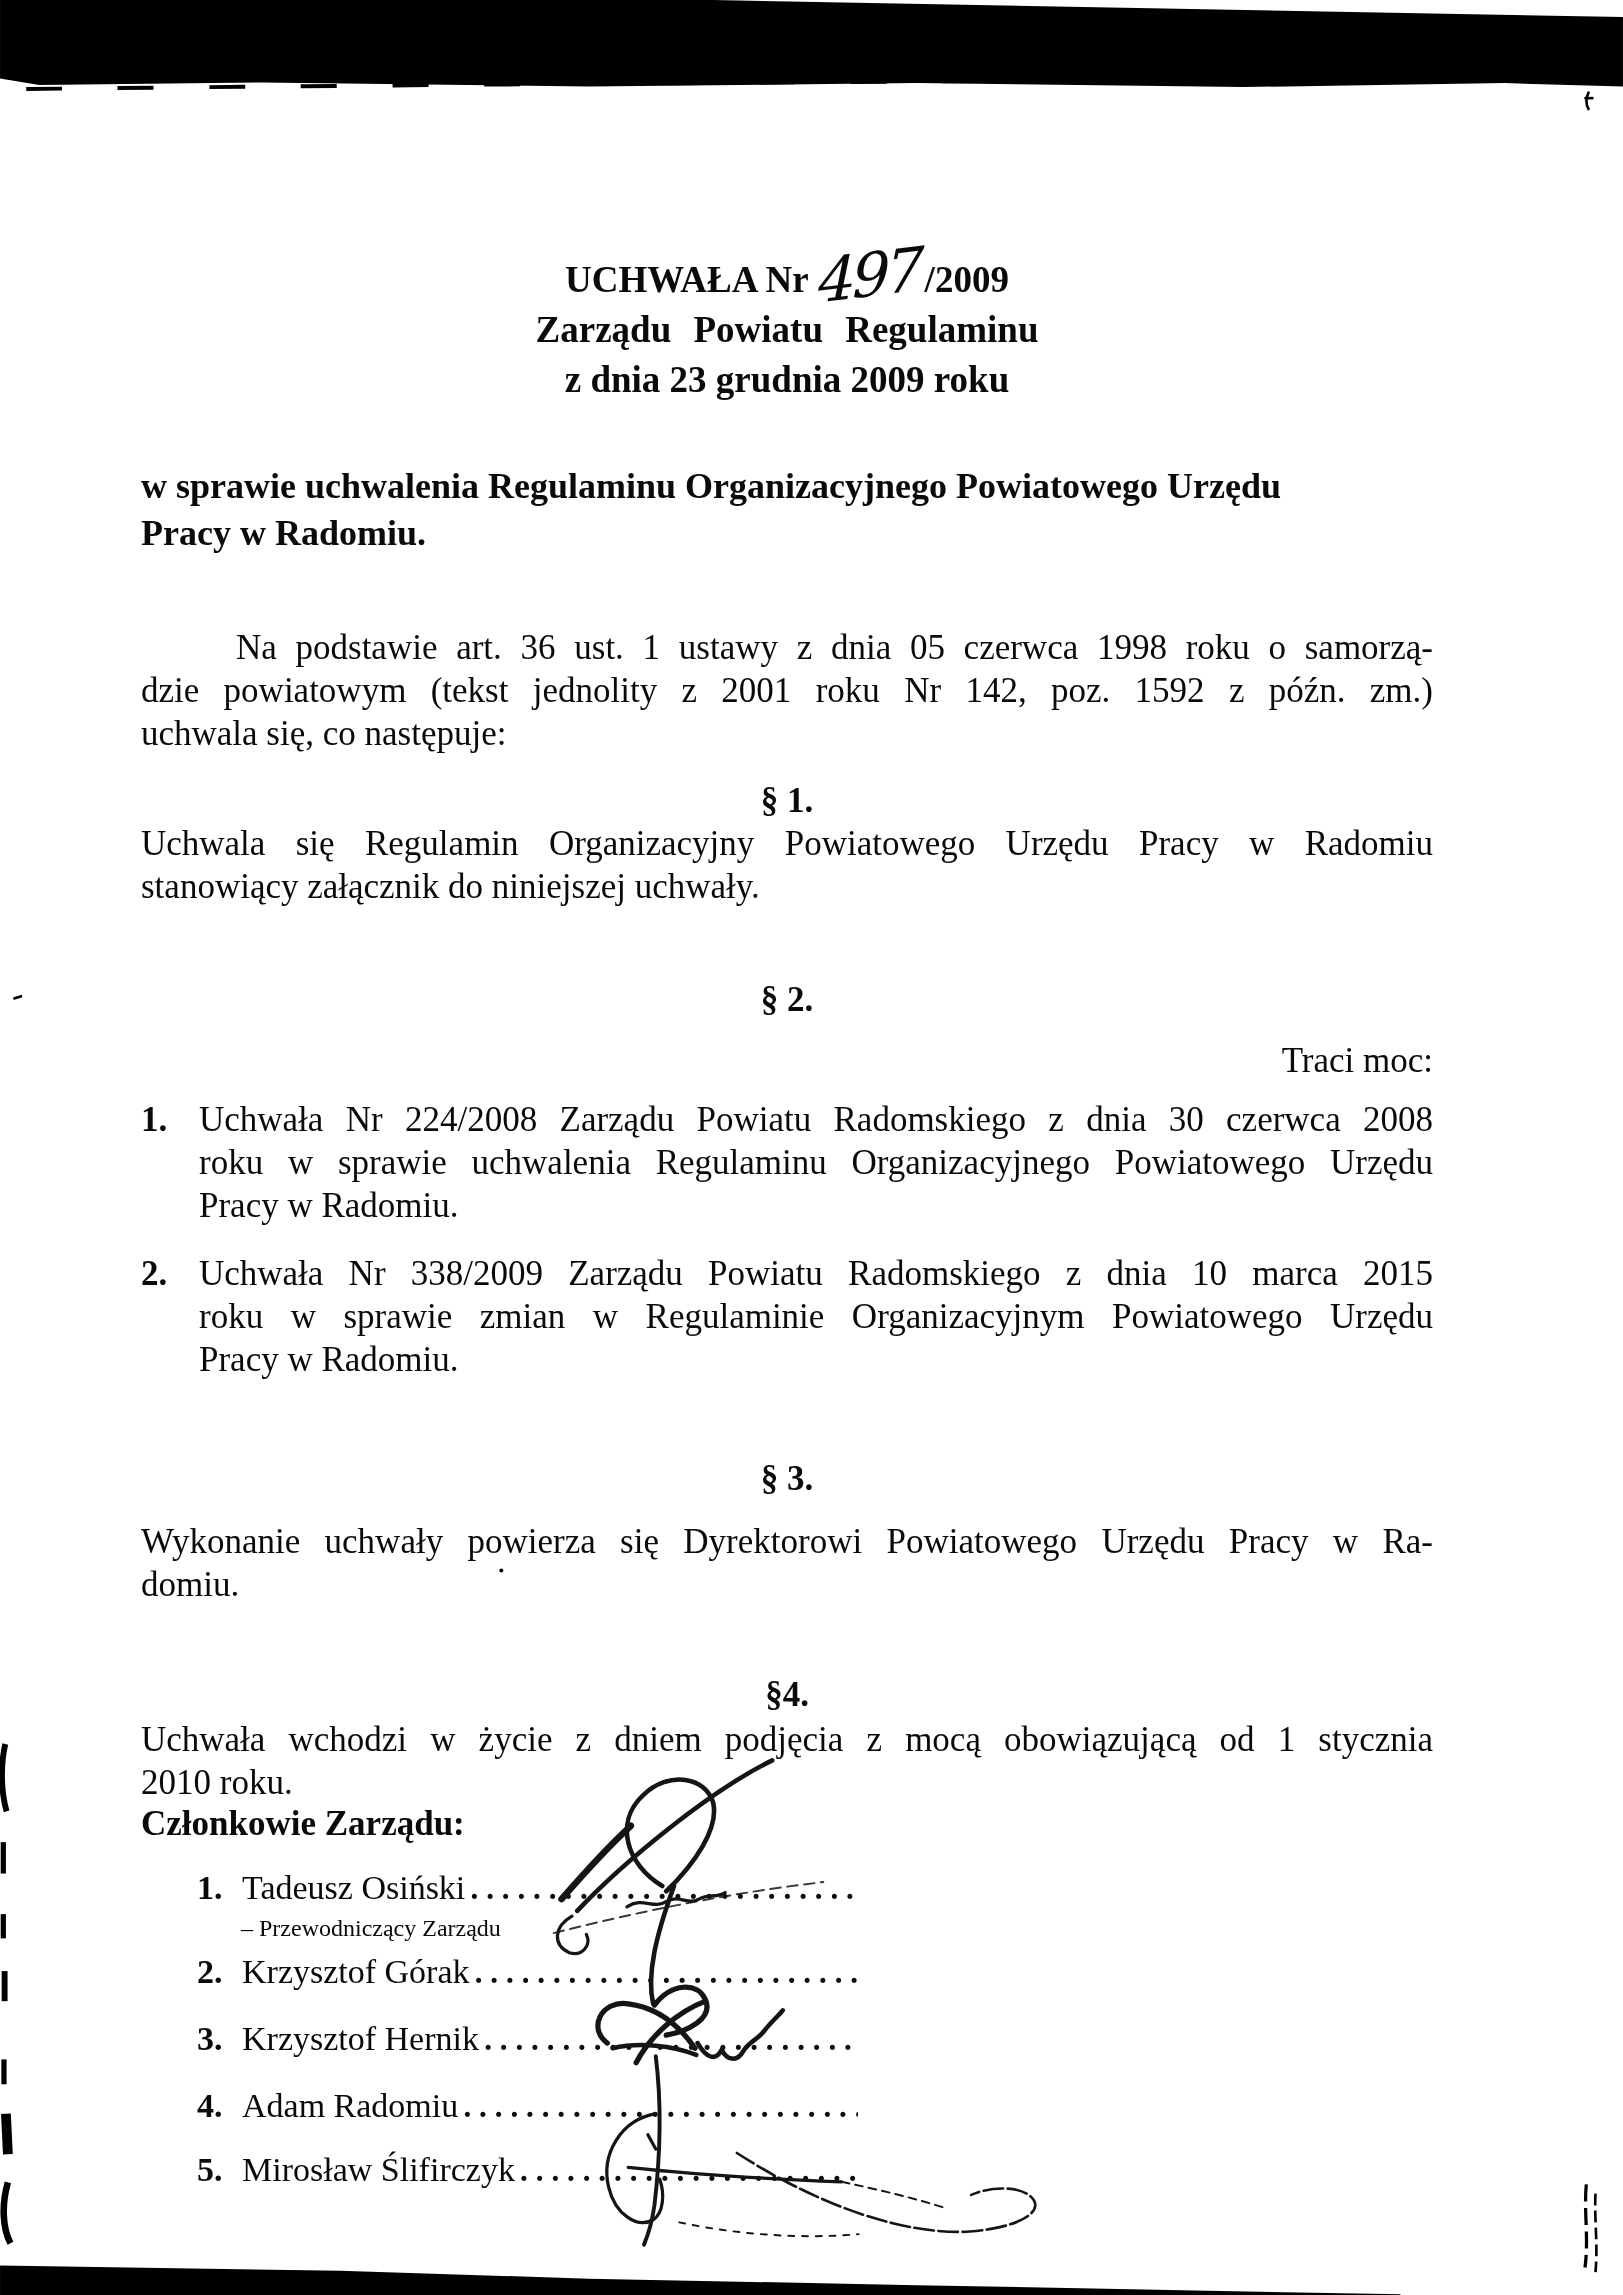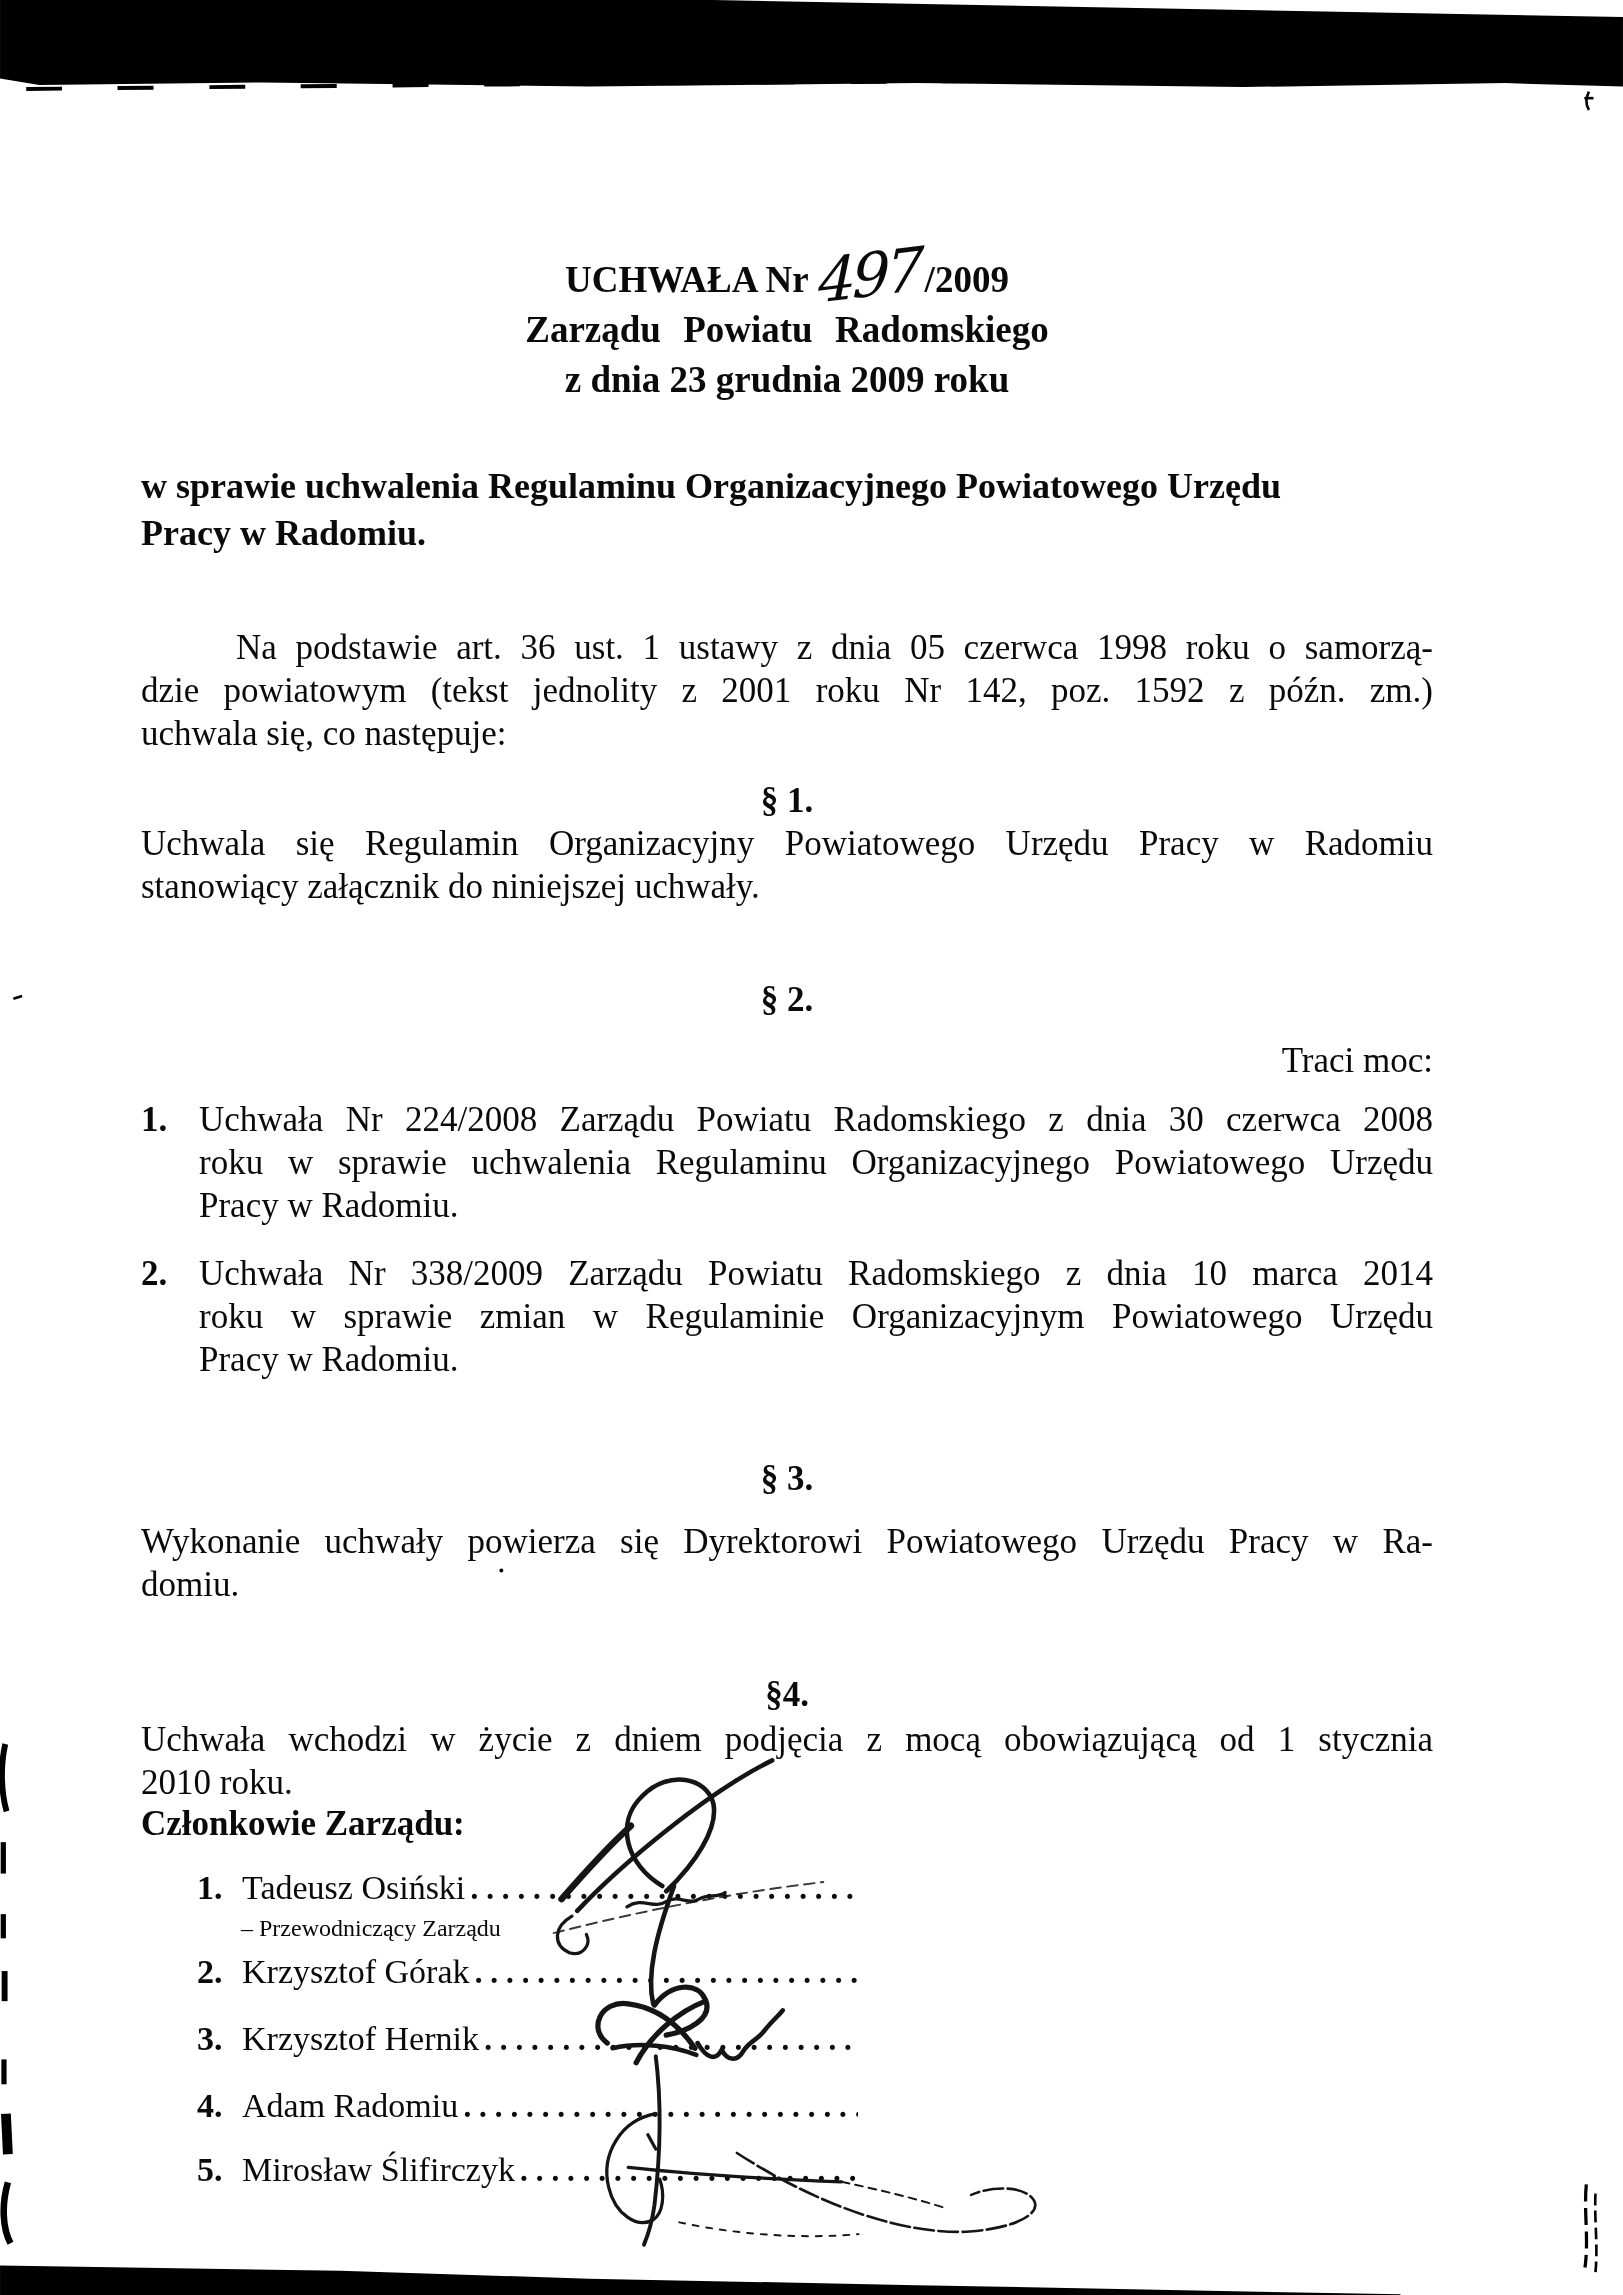--- a/index.html
+++ b/index.html
@@ -63,21 +63,21 @@
 </style>
 </head>
 <body>
 
 <div class="page">
 
   <div class="content">
 
     <div class="title-block">
       <div><span>UCHWAŁA Nr</span><span class="hand">497</span><span>/2009</span></div>
-      <div class="title-line2">Zarządu  Powiatu  Radomskiego</div>
+      <div class="title-line2">Zarządu  Powiatu  Regulaminu</div>
       <div>z dnia 23 grudnia 2009 roku</div>
     </div>
 
     <div class="subject">
       <div>w sprawie uchwalenia Regulaminu Organizacyjnego Powiatowego Urzędu</div>
       <div>Pracy w Radomiu.</div>
     </div>
 
     <div class="body-text preamble">
       <div class="jl indent-first">Na podstawie art. 36 ust. 1 ustawy z dnia 05 czerwca 1998 roku o samorzą-</div>
@@ -99,21 +99,21 @@
       <div class="list-body">
         <div class="jl">Uchwała Nr 224/2008 Zarządu Powiatu Radomskiego z dnia 30 czerwca 2008</div>
         <div class="jl">roku w sprawie uchwalenia Regulaminu Organizacyjnego Powiatowego Urzędu</div>
         <div>Pracy w Radomiu.</div>
       </div>
     </div>
 
     <div class="body-text list-item li2">
       <div class="list-num">2.</div>
       <div class="list-body">
-        <div class="jl">Uchwała Nr 338/2009 Zarządu Powiatu Radomskiego z dnia 10 marca 2014</div>
+        <div class="jl">Uchwała Nr 338/2009 Zarządu Powiatu Radomskiego z dnia 10 marca 2015</div>
         <div class="jl">roku w sprawie zmian w Regulaminie Organizacyjnym Powiatowego Urzędu</div>
         <div>Pracy w Radomiu.</div>
       </div>
     </div>
 
     <div class="sec-head sh3">§ 3.</div>
     <div class="body-text sb3">
       <div class="jl">Wykonanie uchwały powierza się Dyrektorowi Powiatowego Urzędu Pracy w Ra-</div>
       <div>domiu.</div>
     </div>

